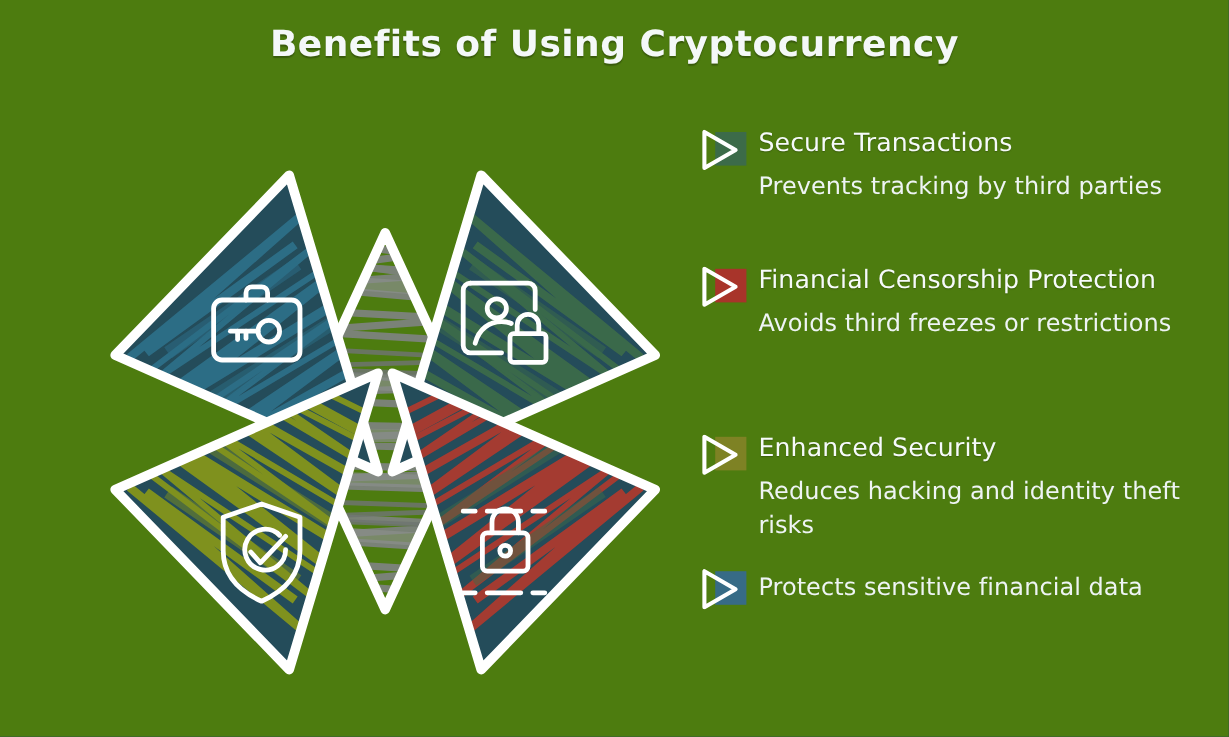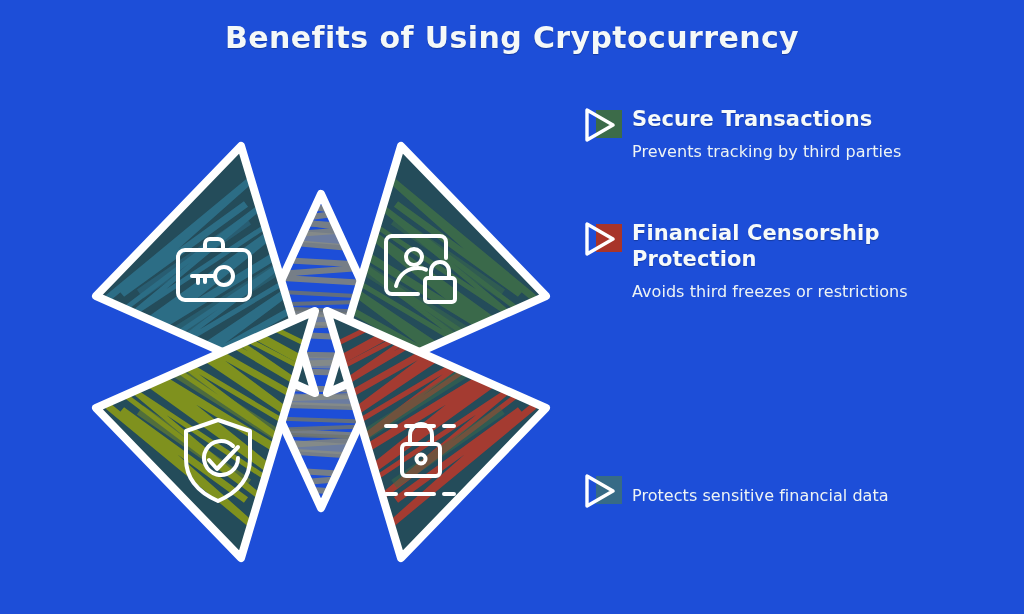--- a/index.html
+++ b/index.html
@@ -15,21 +15,21 @@
     background: #244c5a;
     font-family: "DejaVu Sans", sans-serif;
     color: #ffffff;
     position: relative;
   }
 
   .slide {
     position: relative;
     width: 1024px;
     height: 614px;
-    background: #1d4ed8;
+    background: #4d7c0f;
     overflow: hidden;
   }
 
   
   .title {
     position: absolute;
     top: 20px;
     left: 0;
     width: 1024px;
     text-align: center;
@@ -71,36 +71,36 @@
     left: 0;
     top: 2px;
     width: 44px;
     height: 34px;
   }
   .marker svg { display: block; width: 44px; height: 34px; }
 
   .item-head {
     margin-left: 48px;
     font-size: 21px;
-    font-weight: bold;
+    font-weight: normal;
     line-height: 1.24;
     color: #f6fafa;
     letter-spacing: 0.1px;
     text-shadow: 0 1px 1px rgba(0,0,0,0.25);
   }
 
   .item-desc {
     margin-left: 48px;
     margin-top: 9px;
-    font-size: 16px;
+    font-size: 20px;
     line-height: 1.42;
     color: #eef4f4;
     letter-spacing: 0.05px;
   }
-  .item-3 .item-desc { margin-top: 13px; }
+  .item-3 .item-desc { margin-top: 3px; }
 </style>
 </head>
 <body>
 
 <div class="slide">
 
   <div class="title">Benefits of Using Cryptocurrency</div>
 
   <div class="graphic">
     <svg viewBox="0 0 486 486" xmlns="http://www.w3.org/2000/svg">
@@ -273,20 +273,30 @@
       <div class="marker">
         <svg viewBox="0 0 44 34" xmlns="http://www.w3.org/2000/svg">
           <rect x="12" y="2" width="26" height="28" fill="#a8342a"></rect>
           <polygon points="3,2 3,32 29,17" fill="none" stroke="#ffffff" stroke-width="3.4" stroke-linejoin="round"></polygon>
         </svg>
       </div>
       <div class="item-head">Financial Censorship Protection</div>
       <div class="item-desc">Avoids third freezes or restrictions</div>
     </div>
 
+    <div class="item item-2">
+      <div class="marker">
+        <svg viewBox="0 0 44 34" xmlns="http://www.w3.org/2000/svg">
+          <rect x="12" y="2" width="26" height="28" fill="#7e8224"></rect>
+          <polygon points="3,2 3,32 29,17" fill="none" stroke="#ffffff" stroke-width="3.4" stroke-linejoin="round"></polygon>
+        </svg>
+      </div>
+      <div class="item-head">Enhanced Security</div>
+      <div class="item-desc">Reduces hacking and identity theft risks</div>
+    </div>
 
     <div class="item item-3">
       <div class="marker">
         <svg viewBox="0 0 44 34" xmlns="http://www.w3.org/2000/svg">
           <rect x="12" y="2" width="26" height="28" fill="#376b86"></rect>
           <polygon points="3,2 3,32 29,17" fill="none" stroke="#ffffff" stroke-width="3.4" stroke-linejoin="round"></polygon>
         </svg>
       </div>
       <div class="item-desc">Protects sensitive financial data</div>
     </div>

